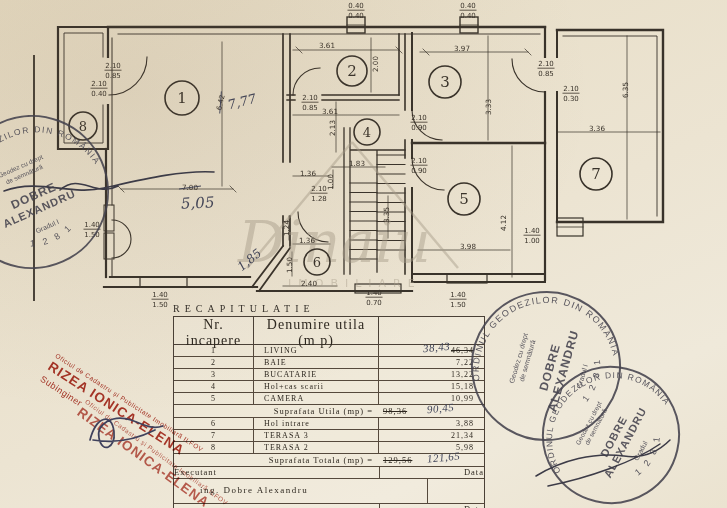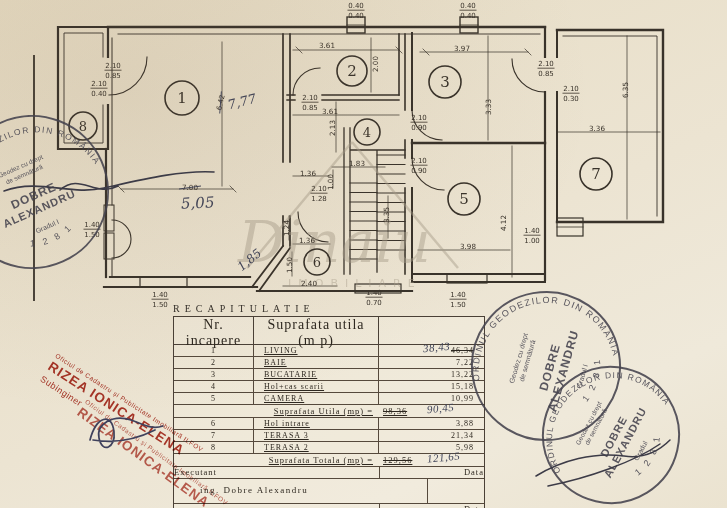--- a/index.html
+++ b/index.html
@@ -14,24 +14,24 @@
          font-family:"Liberation Serif",serif;z-index:3;}
   .recap-title{text-align:left;font-size:10px;letter-spacing:5px;color:#35302a;}
   .recap-box{border:1.6px solid #4a4036;margin-top:2px;background:rgba(255,252,244,0.12);}
   .r-header{display:grid;grid-template-columns:80px 125px 1fr;border-bottom:1.2px solid #4a4036;height:27px;
             font-size:14px;letter-spacing:1px;text-align:center;}
   .r-header>div{display:flex;flex-direction:column;align-items:center;justify-content:center;}
   .r-header>div:nth-child(1),.r-header>div:nth-child(2){border-right:1px solid #4a4036;}
   .rr{display:grid;grid-template-columns:80px 125px 1fr;border-bottom:1px solid #55493c;height:11px;
       font-size:8px;letter-spacing:1px;line-height:11px;}
   .rr>.n{text-align:center;border-right:1px solid #55493c;}
-  .rr>.nm{padding-left:10px;border-right:1px solid #55493c;white-space:nowrap;text-decoration:underline;}
+  .rr>.nm{padding-left:10px;border-right:1px solid #55493c;white-space:nowrap;}
   .rr>.v{text-align:right;padding-right:10px;position:relative;}
   .rsub{display:grid;grid-template-columns:205px 1fr;border-bottom:1px solid #55493c;height:12px;
-        font-size:8.5px;letter-spacing:1px;line-height:12px;text-decoration:underline;}
+        font-size:8.5px;letter-spacing:1px;line-height:12px;}
   .rsub>.lbl{text-align:right;padding-right:6px;white-space:nowrap;}
   .rsub>.v{position:relative;padding-left:4px;}
   .rsplit{display:grid;grid-template-columns:205px 1fr;border-bottom:1px solid #55493c;height:11px;
           font-size:8.5px;line-height:11px;letter-spacing:1px;}
   .rsplit>div:first-child{}
   .rsplit>div:last-child{text-align:right;border-left:1px solid #55493c;}
   .rwide{display:grid;grid-template-columns:205px 1fr;border-bottom:1px solid #55493c;height:24px;
          font-size:9px;letter-spacing:1.5px;line-height:22px;gap:48px;}
   .rwide>div:first-child{padding-left:26px;white-space:nowrap;}
   .rwide>div:last-child{border-left:1px solid #55493c;}
@@ -329,21 +329,21 @@
         </g>
       </g>
   </svg>
 
   <div class="recap">
     <div class="recap-title">RECAPITULATIE</div>
     <div class="recap-box">
       <div class="r-header">
         <div>Nr. incapere</div>
         <div>
-          <span>Suprafata utila</span>
+          <span>Denumire utila</span>
           <span>(m p)</span>
         </div>
       </div>
       <div id="recap-rows">
           <div class="rr">
             <div class="n">1</div>
             <div class="nm">LIVING</div>
             <div class="v"><span class="struck">46,34</span><span class="hand" style="right: 34px; top: -3px;">38,43</span></div>
           </div>
           <div class="rr">

